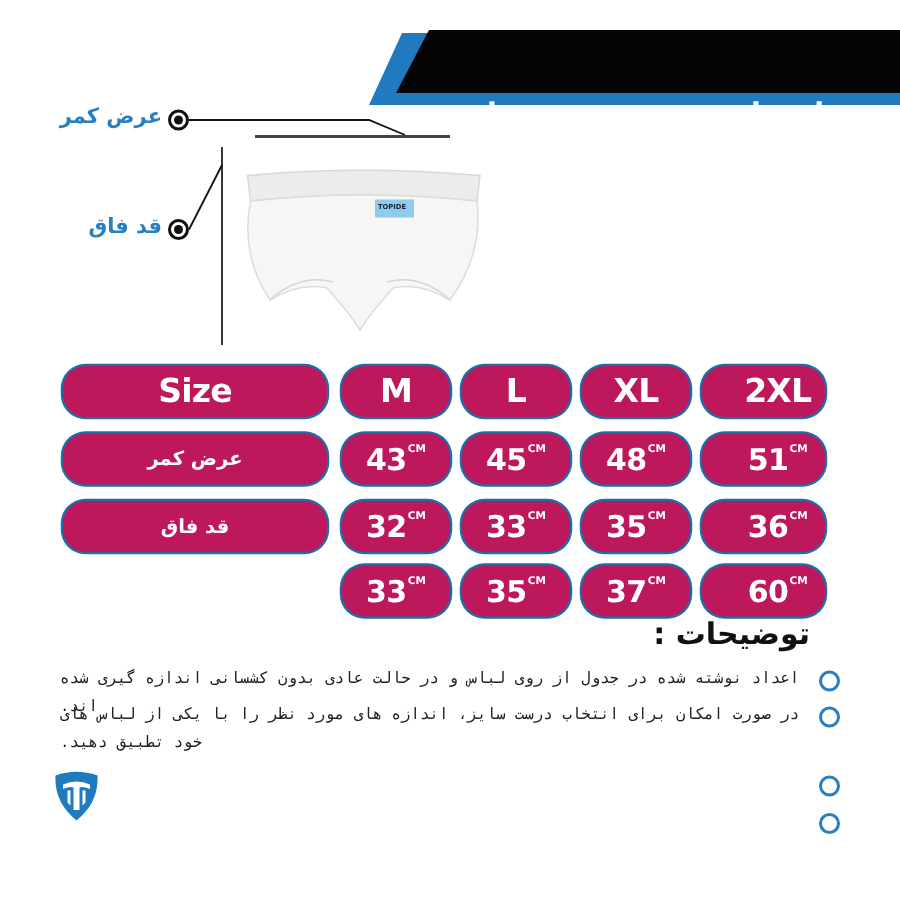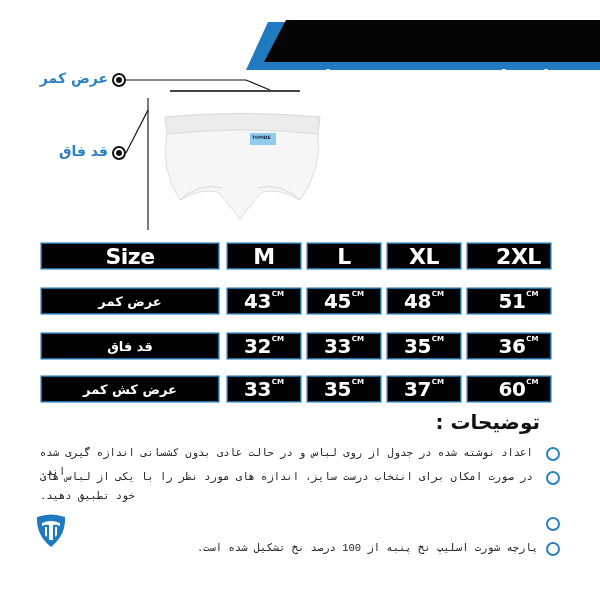--- a/index.html
+++ b/index.html
@@ -15,21 +15,21 @@
 
   
   .diagram { position: absolute; left: 0; top: 60px; width: 600px; height: 170px; }
   .label-blue { position: absolute; color: #2a7fc0; font-weight: bold; font-size: 14px; direction: rtl; white-space: nowrap; }
   .target-icon { position: absolute; width: 14px; height: 14px; border: 2px solid #111; border-radius: 50%; background: #fff; }
   .target-icon::after { content: ""; position: absolute; left: 2px; top: 2px; width: 6px; height: 6px; border-radius: 50%; background: #111; }
 
   
   .table { position: absolute; left: 42px; top: 244px; width: 518px; }
   .row { position: absolute; left: 0; width: 518px; height: 38px; }
-  .cell { position: absolute; top: 0; height: 24px; background: #000000; border-radius: 0; box-shadow: 0 0 0 1.5px #1d6fa8; color: #fff; display: flex; align-items: center; justify-content: center; white-space: nowrap; }
+  .cell { position: absolute; top: 0; height: 34px; background: #be185d; border-radius: 15px; box-shadow: 0 0 0 1.5px #1d6fa8; color: #fff; display: flex; align-items: center; justify-content: center; white-space: nowrap; }
   .cell.head { left: 0; width: 176px; }
   .cell.c0 { left: 186px; width: 72px; }
   .cell.c1 { left: 266px; width: 72px; }
   .cell.c2 { left: 346px; width: 72px; }
   .cell.c3 { left: 426px; width: 82px; padding-left: 19px; }
   .size-text { font-size: 22px; font-weight: bold; font-family: "DejaVu Sans", sans-serif; letter-spacing: -0.5px; }
   .fa-text { font-size: 13px; font-weight: bold; direction: rtl; }
   .num { font-size: 20px; font-weight: bold; letter-spacing: -0.5px; }
   .unit { font-size: 7px; font-weight: bold; position: relative; top: -7px; margin-left: 1px; }
 
@@ -136,23 +136,20 @@
         <span class="num">35</span>
         <span class="unit">CM</span>
       </div>
     <div class="cell c3">
         <span class="num">36</span>
         <span class="unit">CM</span>
       </div>
   </div>
 
   <div class="row" style="top:133px">
-    <div class="cell head">
-        <span class="fa-text">عرض کش کمر</span>
-      </div>
     <div class="cell c0">
         <span class="num">33</span>
         <span class="unit">CM</span>
       </div>
     <div class="cell c1">
         <span class="num">35</span>
         <span class="unit">CM</span>
       </div>
     <div class="cell c2">
         <span class="num">37</span>
@@ -173,20 +170,19 @@
 </div>
 <div class="note" style="top:470px; width:520px;">
   <span class="bullet-icon"></span>
   <span class="note-text">در صورت امکان برای انتخاب درست سایز، اندازه های مورد نظر را با یکی از لباس های خود تطبیق دهید.</span>
 </div>
 <div class="note" style="top:516px; width:420px;">
   <span class="bullet-icon"></span>
 </div>
 <div class="note" style="top:541px; width:420px;">
   <span class="bullet-icon"></span>
-  <span class="note-text">پارچه شورت اسلیپ نخ پنبه از 100 درصد نخ تشکیل شده است.</span>
 </div>
 
 <svg class="logo" viewBox="0 0 34 36">
   <path d="M3,4 Q17,-1 31,4 Q32,22 17,34 Q2,22 3,4 Z" fill="#1f7ac0"></path>
   <path d="M8,10 Q17,6 26,10 L26,13 Q21,11 19,12 L19,27 L15,27 L15,12 Q13,11 8,13 Z" fill="#fff"></path>
   <path d="M11,14 L13,14 L13,24 L11,22 Z M21,14 L23,14 L23,22 L21,24 Z" fill="#fff"></path>
 </svg>
 
 </body></html>

